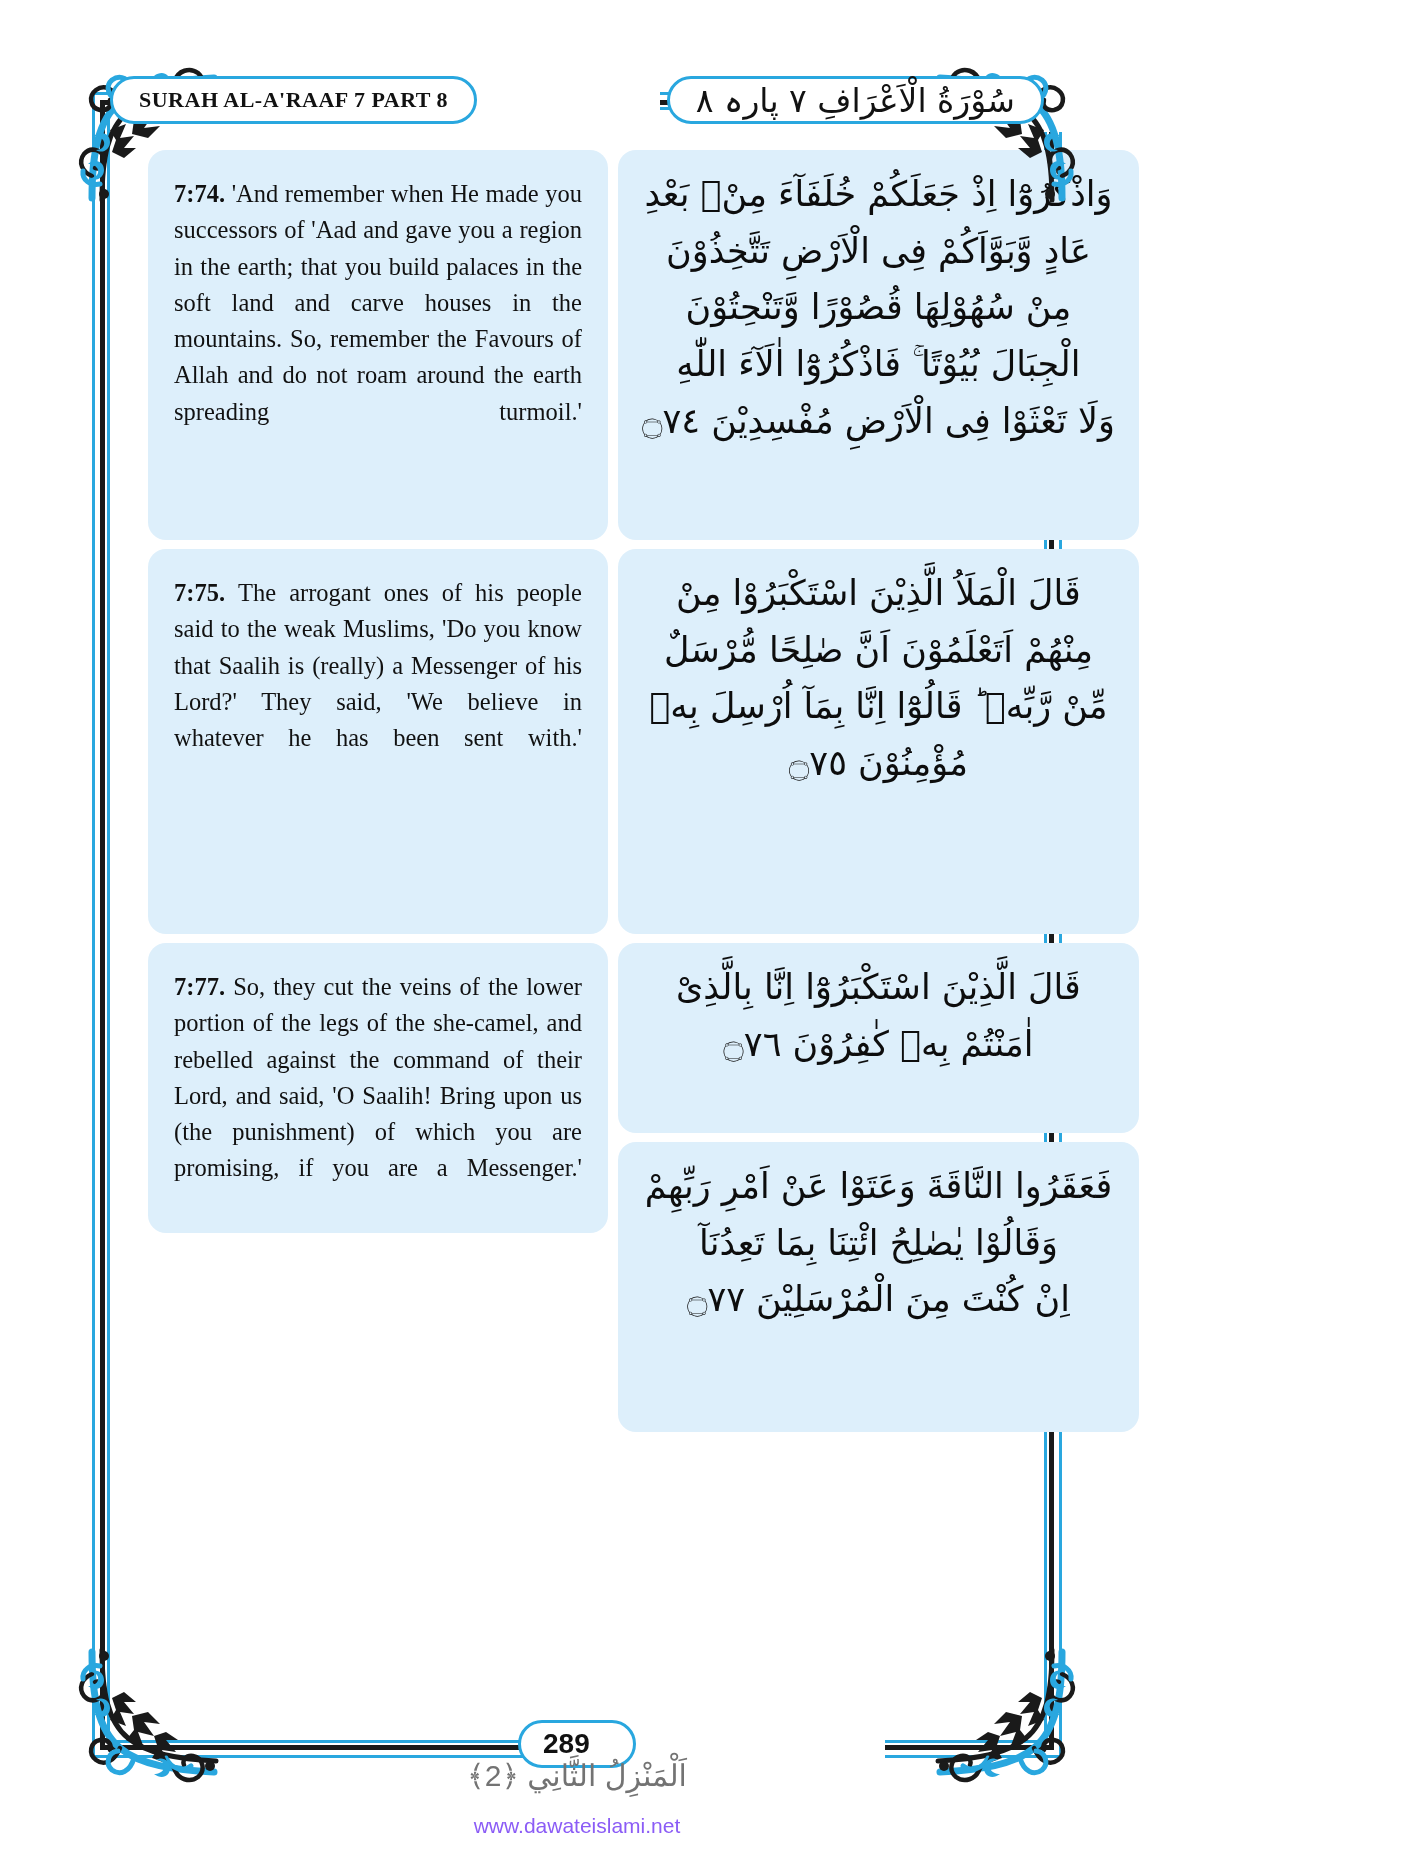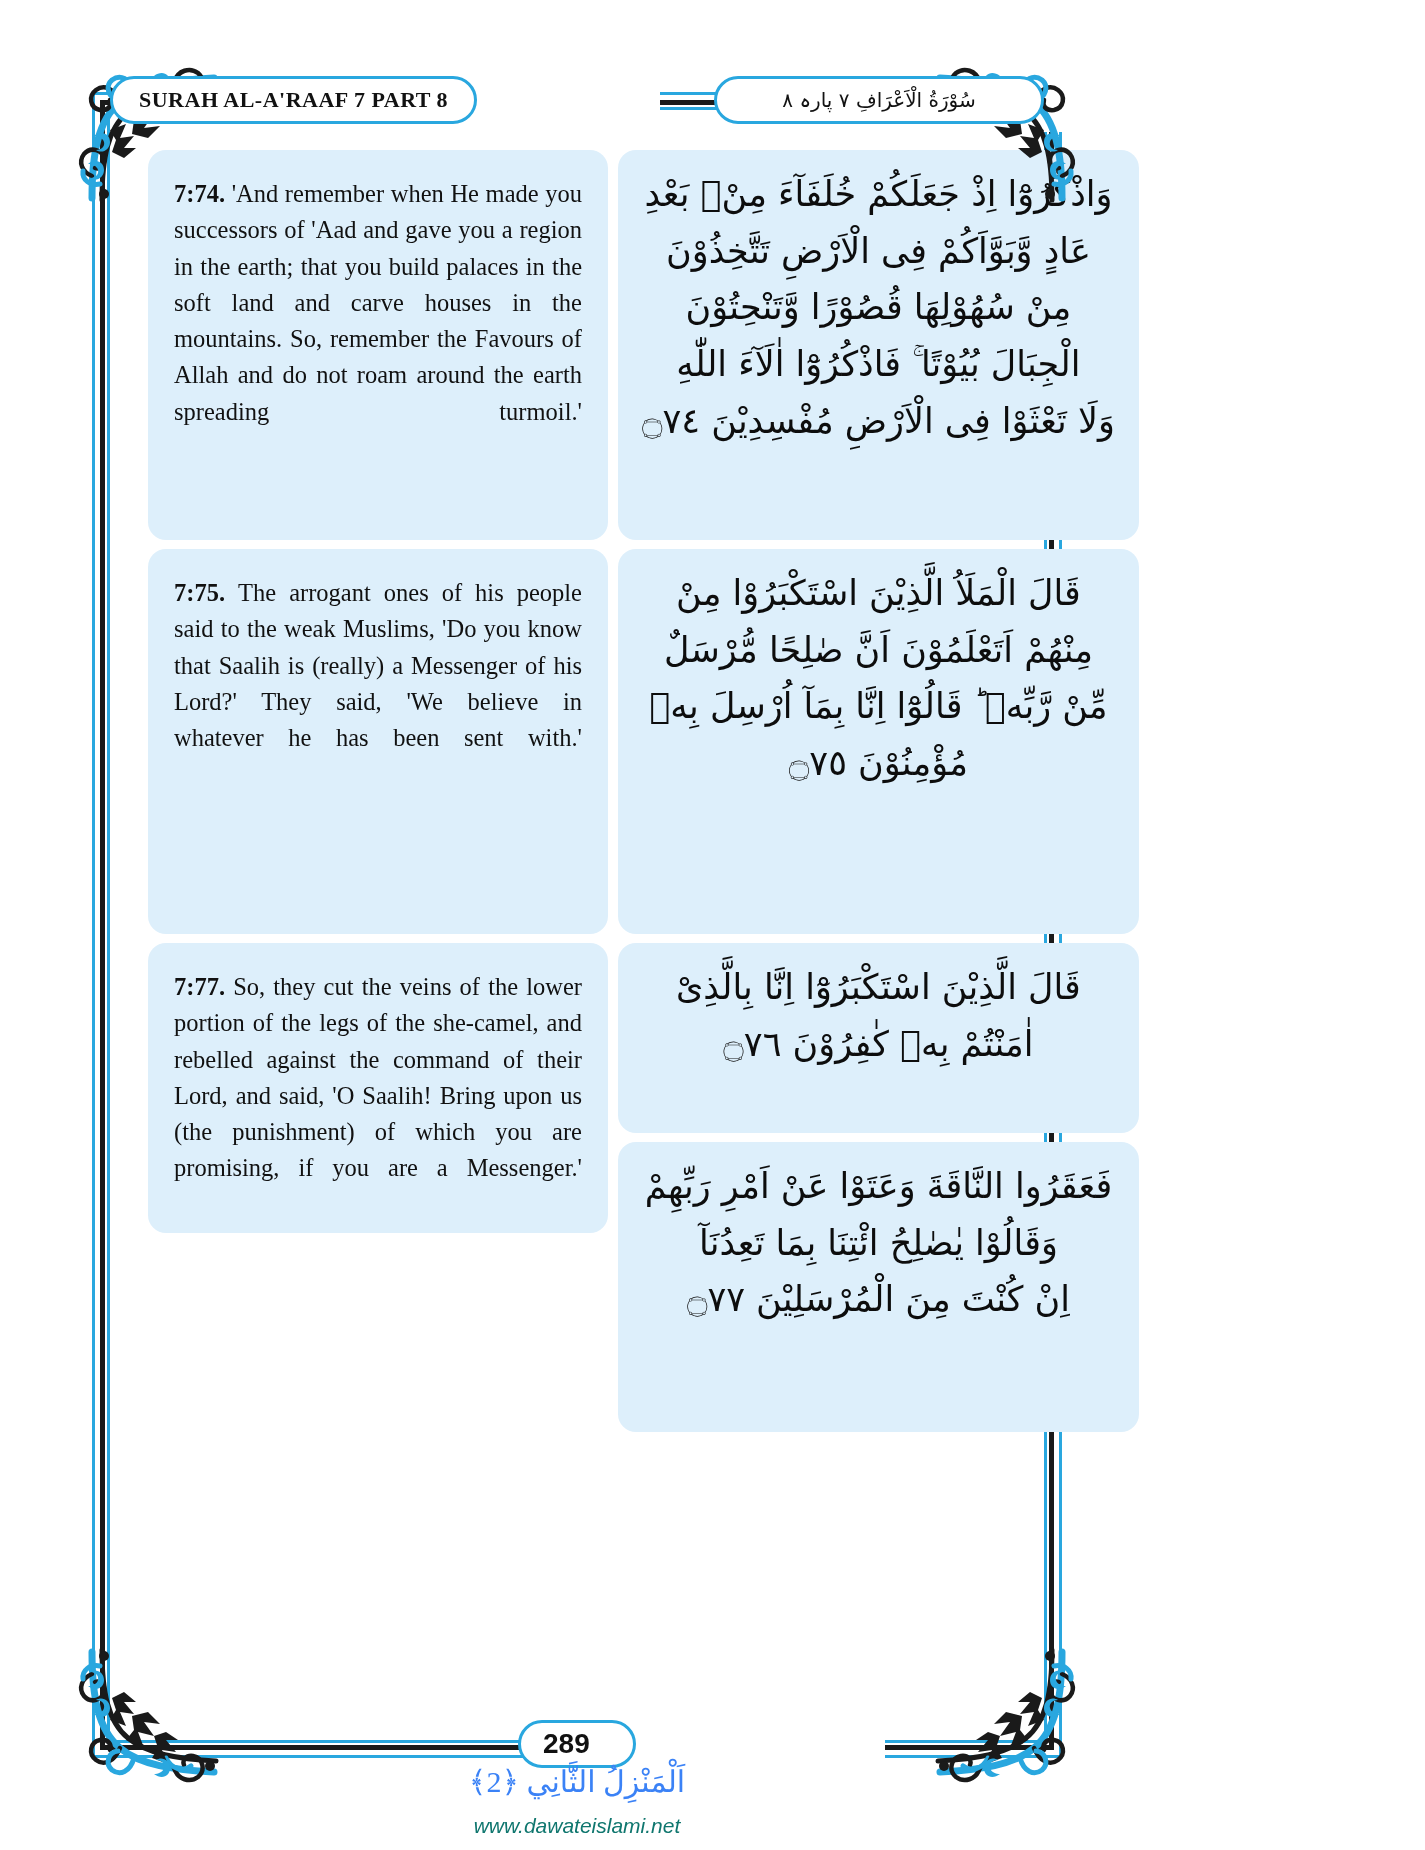--- a/index.html
+++ b/index.html
@@ -68,21 +68,21 @@
   .head-en{
     font-family:"Liberation Serif", serif;
     font-weight:bold;
     font-size:22px;
     letter-spacing:.5px;
     color:#121212;
     white-space:nowrap;
   }
   .head-ar{
     font-family:"DejaVu Sans", sans-serif;
-    font-size:20px;
+    font-size:33px;
     color:#121212;
     direction:rtl;
     white-space:nowrap;
     line-height:1;
   }
 
   
   .content{
     position:absolute;
     left:148px; right:148px;
@@ -145,27 +145,27 @@
     display:flex;align-items:center;
     font-family:"Liberation Sans", sans-serif;
     font-weight:bold;font-size:28px;color:#111;
     box-sizing:border-box;padding:0 22px;
   }
   .below-frame{
     position:absolute;left:0;right:0;bottom:12px;
     text-align:center;z-index:9;
   }
   .manzil{
-    font-family:Liberation Serif, serif;
-    font-size:30px;color:#3b82f6;direction:rtl;
+    font-family:Liberation Sans, sans-serif;
+    font-size:30px;color:#737373;direction:rtl;
     line-height:1.25;
   }
   .site{
     font-family:"Liberation Sans", sans-serif;
-    font-size:21px;color:#0f766e;margin-top:14px;font-style:italic;
+    font-size:21px;color:#8b5cf6;margin-top:20px;
   }
 </style>
 </head>
 <body>
 
 <div class="page">
 
   <div class="frame"></div>
 
   <div class="rule-mask" style="left:250px;top:70px;width:410px;height:62px;"></div>

